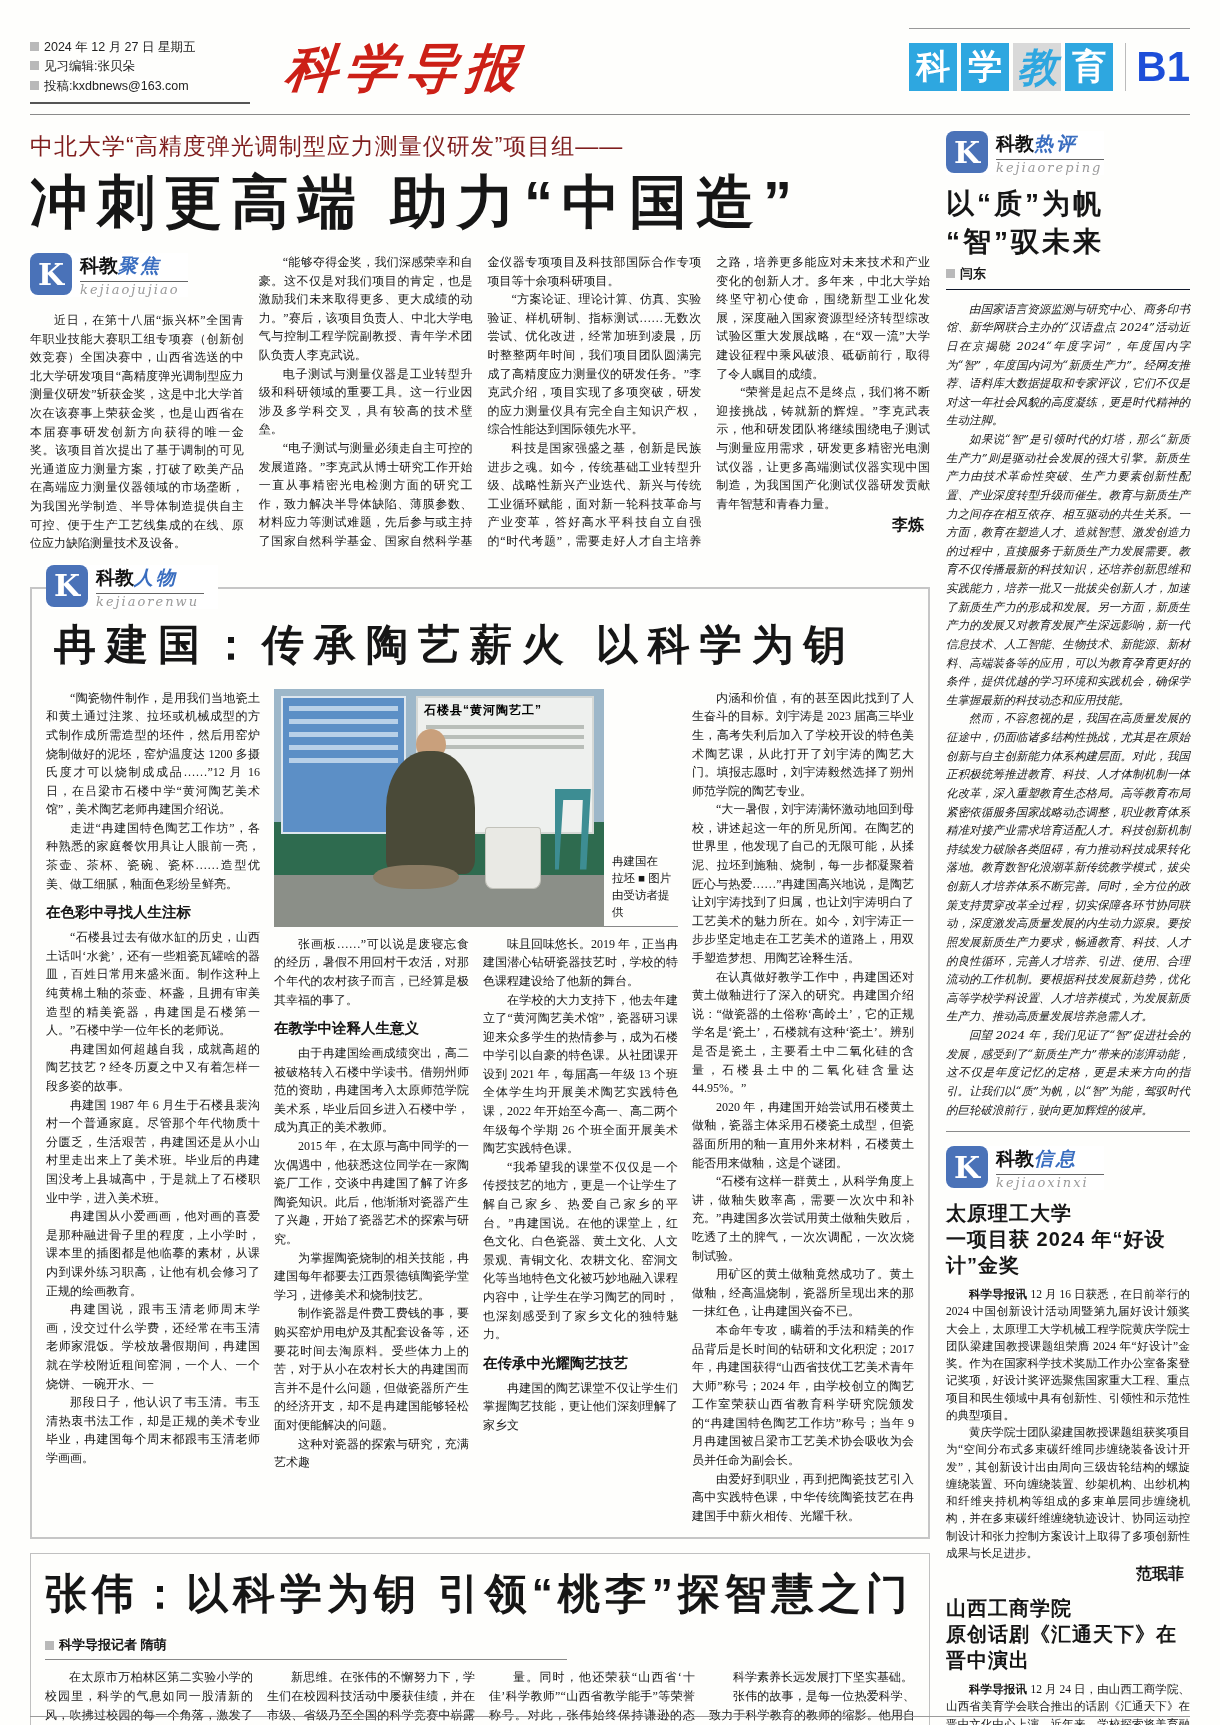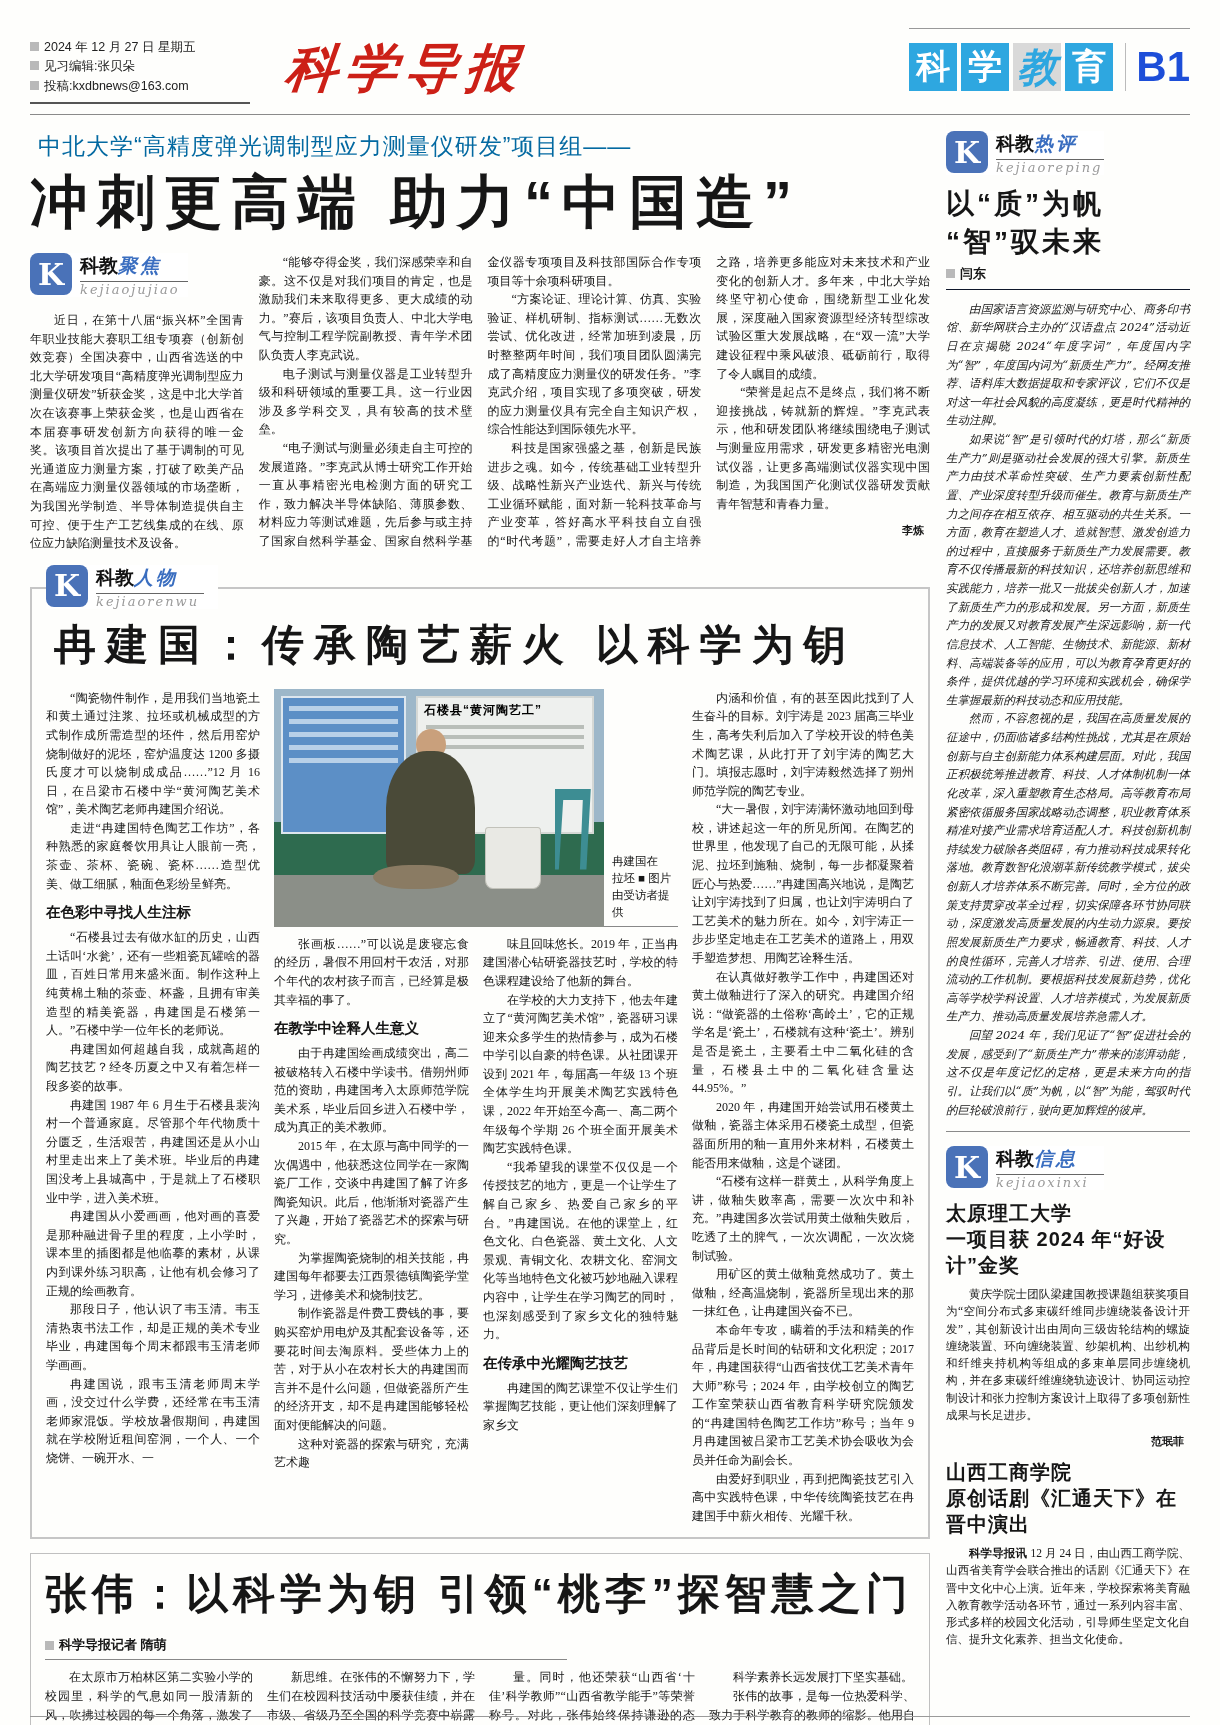--- a/index.html
+++ b/index.html
@@ -22,24 +22,24 @@
   
   .content { display:grid; grid-template-columns: 900px 1fr; column-gap:16px; }
   .badge { display:flex; align-items:flex-start; margin-bottom:8px; width:max-content; background:#fff; }
   .badge-k { width:42px; height:42px; background:#4a72b8; border-radius:8px; color:#fff; font-family:"DejaVu Serif", serif; font-weight:900; font-size:30px; display:flex; align-items:center; justify-content:center; margin-right:8px; }
   .badge-line1 { font-family:"Liberation Sans", sans-serif; font-size:19px; font-weight:700; color:#111; border-bottom:1px solid #666; padding:0 26px 2px 0; }
   .badge-word { color:#3a6ec0; font-family:"DejaVu Serif", serif; font-style:italic; font-weight:900; letter-spacing:3px; }
   .badge-pinyin { font-family:"DejaVu Serif", serif; font-style:italic; color:#9a9a9a; font-size:13px; letter-spacing:2px; }
   .para { font-size:12px; line-height:1.55; text-align:justify; text-indent:2em; }
   .subhead { font-family:"Liberation Sans", sans-serif; font-weight:700; font-size:14.5px; margin:10px 0 6px; text-indent:0; }
   .byline-row { display:flex; align-items:center; font-family:"Liberation Sans", sans-serif; font-size:13px; font-weight:700; border-bottom:1px solid #888; padding-bottom:5px; margin-bottom:8px; width:60%; }
-  .author-line { text-align:right; font-weight:700; font-family:"Liberation Sans", sans-serif; font-size:11px; padding-right:6px; margin-top:10px; }
-
-  
-  .kicker { font-family:"Liberation Sans", sans-serif; font-size:23px; color:#0369a1; letter-spacing:1px; margin:2px 8px 10px; }
+  .author-line { text-align:right; font-weight:700; font-family:"Liberation Sans", sans-serif; font-size:16px; padding-right:6px; margin-top:2px; }
+
+  
+  .kicker { font-family:"Liberation Sans", sans-serif; font-size:23px; color:#7f1d1d; letter-spacing:1px; margin:2px 0 10px; }
   .lead-headline { font-family:"Liberation Sans", sans-serif; font-weight:900; font-size:58px; letter-spacing:9px; line-height:1.05; margin-bottom:20px; }
   .lead-cols { columns:4; column-gap:15px; }
   .lead-cols .badge { margin-bottom:14px; }
 
   
   .figure-box { border:2px solid #c6c6c6; margin-top:34px; padding:0 14px 12px; position:relative; }
   .figure-box > .badge { margin-top:-24px; padding-right:14px; }
   .fig-headline { font-family:"Liberation Sans", sans-serif; font-weight:900; font-size:42px; letter-spacing:10px; margin:6px 0 16px 8px; }
   .fig-grid { display:grid; grid-template-columns: 214px 1fr 222px; column-gap:14px; }
   .photo-row { display:flex; margin-bottom:8px; }
@@ -141,22 +141,22 @@
         <h2 class="fig-headline">冉建国：传承陶艺薪火  以科学为钥</h2>
         <div class="fig-grid">
           <div>
               <p class="para">“陶瓷物件制作，是用我们当地瓷土和黄土通过注浆、拉坯或机械成型的方式制作成所需造型的坯件，然后用窑炉烧制做好的泥坯，窑炉温度达 1200 多摄氏度才可以烧制成成品……”12 月 16 日，在吕梁市石楼中学“黄河陶艺美术馆”，美术陶艺老师冉建国介绍说。</p>
               <p class="para">走进“冉建国特色陶艺工作坊”，各种熟悉的家庭餐饮用具让人眼前一亮，茶壶、茶杯、瓷碗、瓷杯……造型优美、做工细腻，釉面色彩纷呈鲜亮。</p>
               <div class="subhead">在色彩中寻找人生注标</div>
               <p class="para">“石楼县过去有做水缸的历史，山西土话叫‘水瓮’，还有一些粗瓷瓦罐啥的器皿，百姓日常用来盛米面。制作这种上纯黄棉土釉的茶壶、杯盏，且拥有审美造型的精美瓷器，冉建国是石楼第一人。”石楼中学一位年长的老师说。</p>
               <p class="para">冉建国如何超越自我，成就高超的陶艺技艺？经冬历夏之中又有着怎样一段多姿的故事。</p>
               <p class="para">冉建国 1987 年 6 月生于石楼县裴沟村一个普通家庭。尽管那个年代物质十分匮乏，生活艰苦，冉建国还是从小山村里走出来上了美术班。毕业后的冉建国没考上县城高中，于是就上了石楼职业中学，进入美术班。</p>
               <p class="para">冉建国从小爱画画，他对画的喜爱是那种融进骨子里的程度，上小学时，课本里的插图都是他临摹的素材，从课内到课外练习职高，让他有机会修习了正规的绘画教育。</p>
+              <p class="para">冉建国说，跟韦玉清老师周末学画，没交过什么学费，还经常在韦玉清老师家混饭。学校放暑假期间，冉建国就在学校附近租间窑洞，一个人、一个烧饼、一碗开水、一</p>
               <p class="para">那段日子，他认识了韦玉清。韦玉清热衷书法工作，却是正规的美术专业毕业，冉建国每个周末都跟韦玉清老师学画画。</p>
-              <p class="para">冉建国说，跟韦玉清老师周末学画，没交过什么学费，还经常在韦玉清老师家混饭。学校放暑假期间，冉建国就在学校附近租间窑洞，一个人、一个烧饼、一碗开水、一</p>
             </div>
           <div>
             <div class="photo-row">
               <div class="pottery-photo">
                 <div class="pp-poster1">
                     <i></i>
                     <i></i>
                     <i></i>
                     <i></i>
                     <i></i>
@@ -276,20 +276,21 @@
             <div class="badge-pinyin">kejiaoxinxi</div>
           </div>
         </div>
 
         <div class="info-item">
           <h3>
             <div>太原理工大学</div>
             <div>一项目获 2024 年“好设计”金奖</div>
           </h3>
           <div>
+              <p class="para"><b>科学导报讯  </b>12 月 16 日获悉，在日前举行的 2024 中国创新设计活动周暨第九届好设计颁奖大会上，太原理工大学机械工程学院黄庆学院士团队梁建国教授课题组荣膺 2024 年“好设计”金奖。作为在国家科学技术奖励工作办公室备案登记奖项，好设计奖评选聚焦国家重大工程、重点项目和民生领域中具有创新性、引领性和示范性的典型项目。</p>
               <p class="para">黄庆学院士团队梁建国教授课题组获奖项目为“空间分布式多束碳纤维同步缠绕装备设计开发”，其创新设计出由周向三级齿轮结构的螺旋缠绕装置、环向缠绕装置、纱架机构、出纱机构和纤维夹持机构等组成的多束单层同步缠绕机构，并在多束碳纤维缠绕轨迹设计、协同运动控制设计和张力控制方案设计上取得了多项创新性成果与长足进步。</p>
             </div>
           <div class="author-line">范珉菲</div>
         </div>
 
         <div class="info-item">
           <h3>
             <div>山西工商学院</div>
             <div>原创话剧《汇通天下》在晋中演出</div>
           </h3>

